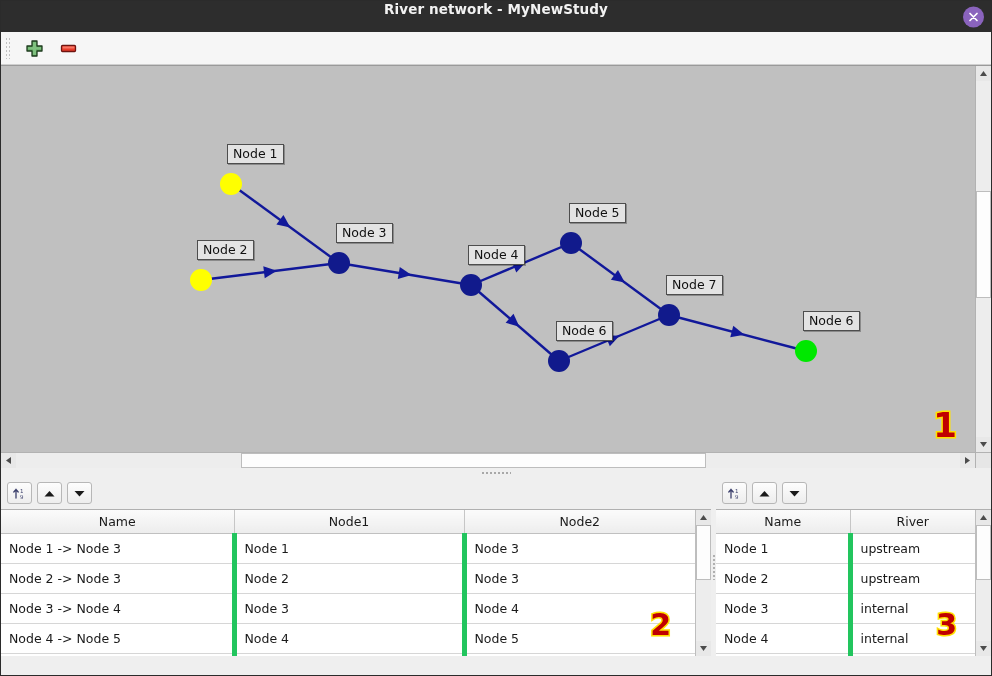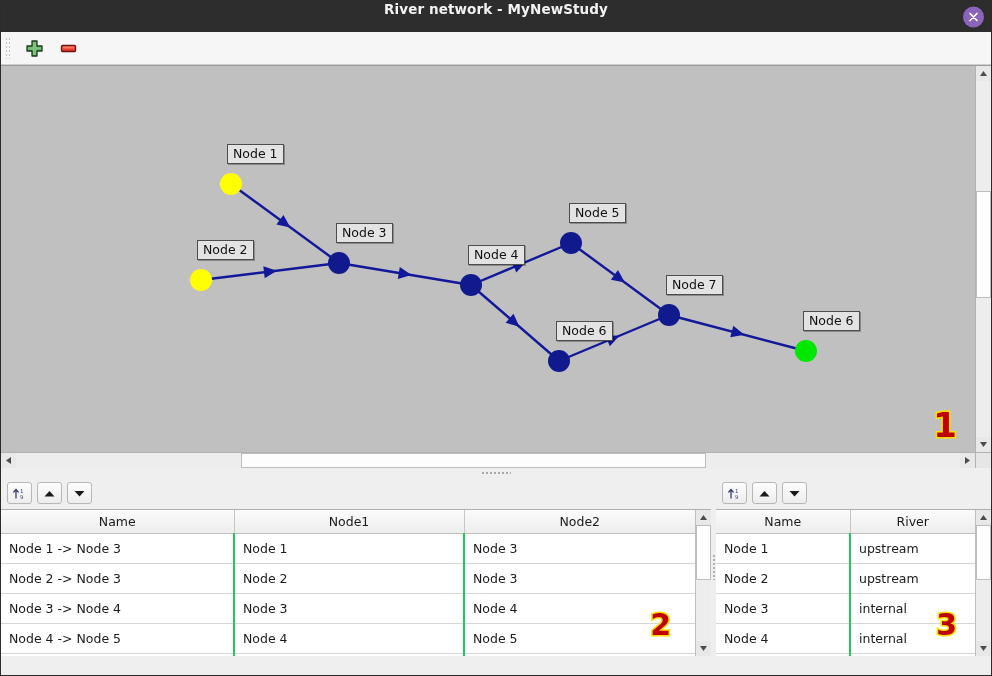--- a/index.html
+++ b/index.html
@@ -234,21 +234,21 @@
     border-bottom: 1px solid #c0c0c0;
     font-weight: normal;
     text-align: center;
     cursor: pointer;
     padding: 0 4px;
     font-size: 12.5px;
   }
   thead th:last-child { border-right: none; }
   tbody td {
     height: 30px;
-    border-right: 2px solid #22c55e;
+    border-right: 5px solid #22c55e;
     border-bottom: 1px solid #d6d6d6;
     padding: 0 8px;
     background: #fff;
     white-space: nowrap;
     overflow: hidden;
     text-overflow: ellipsis;
   }
   tbody td:last-child { border-right: none; }
   tbody tr.blank td { height: 20px; }
 

